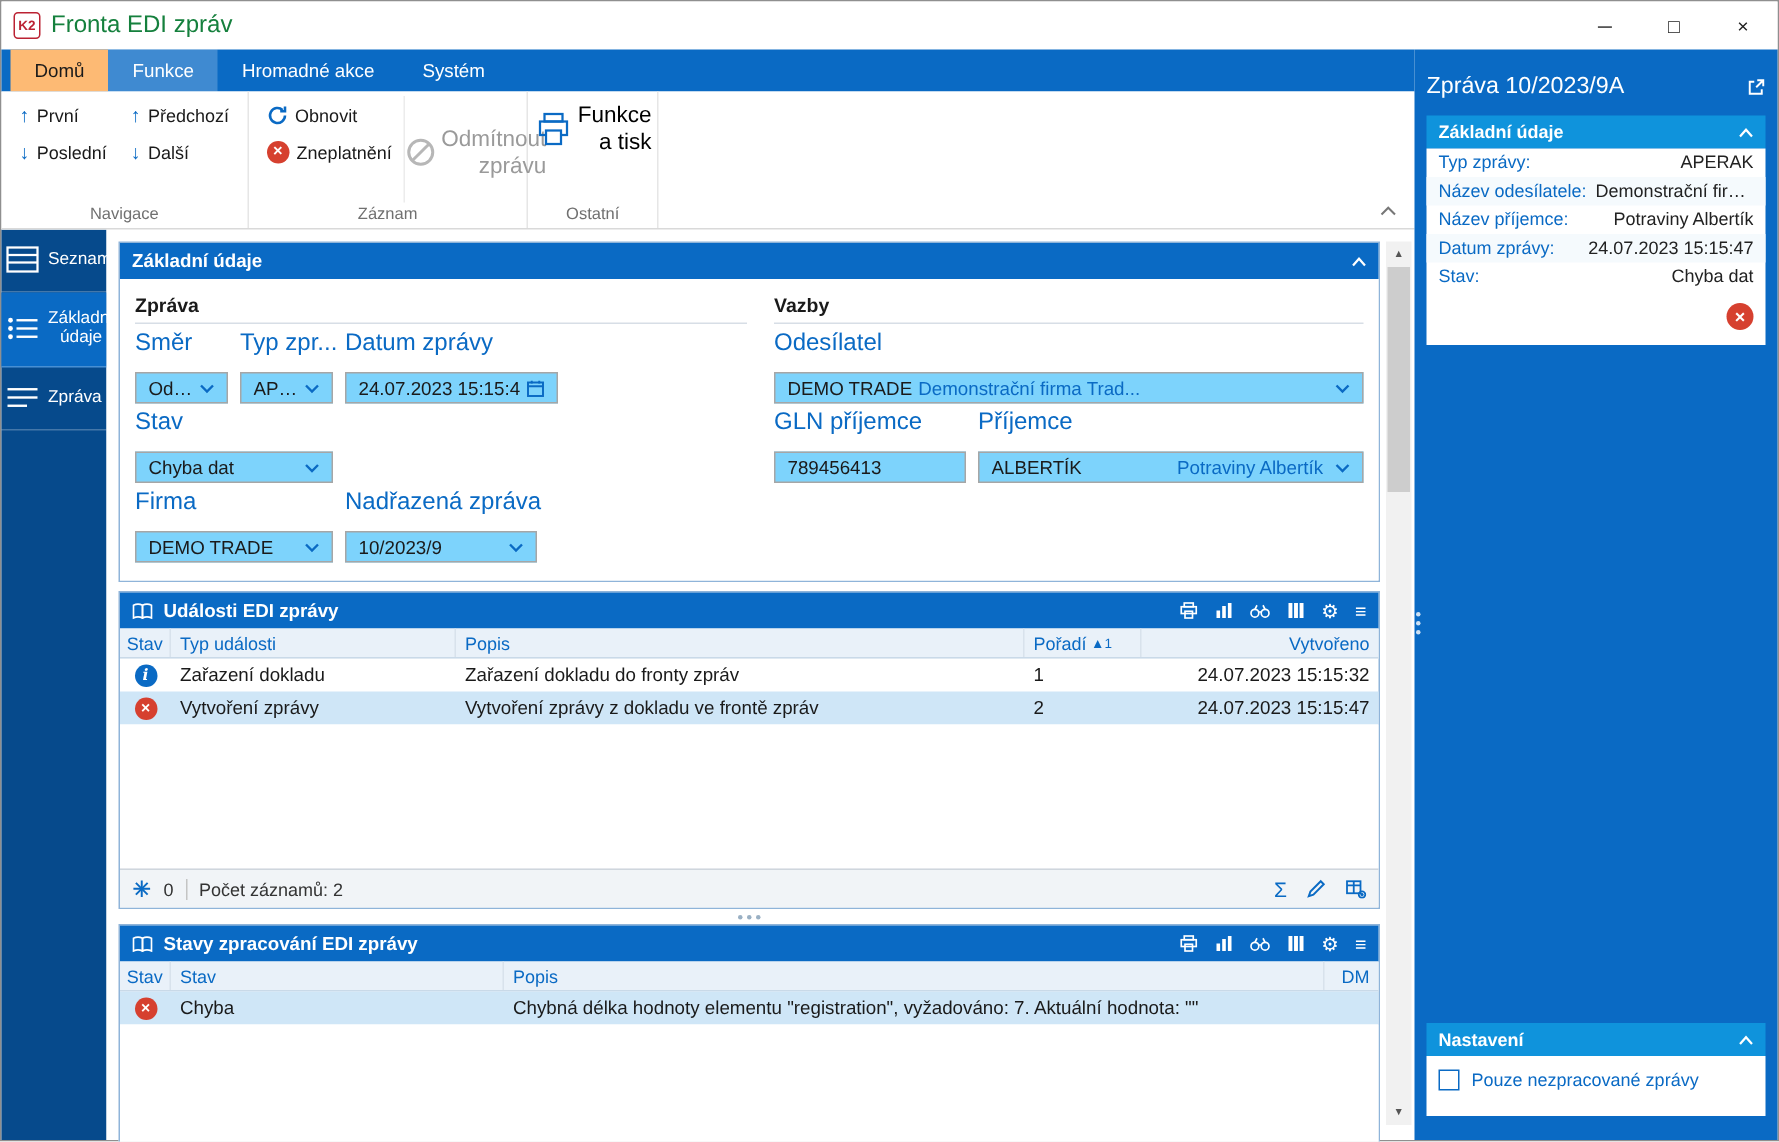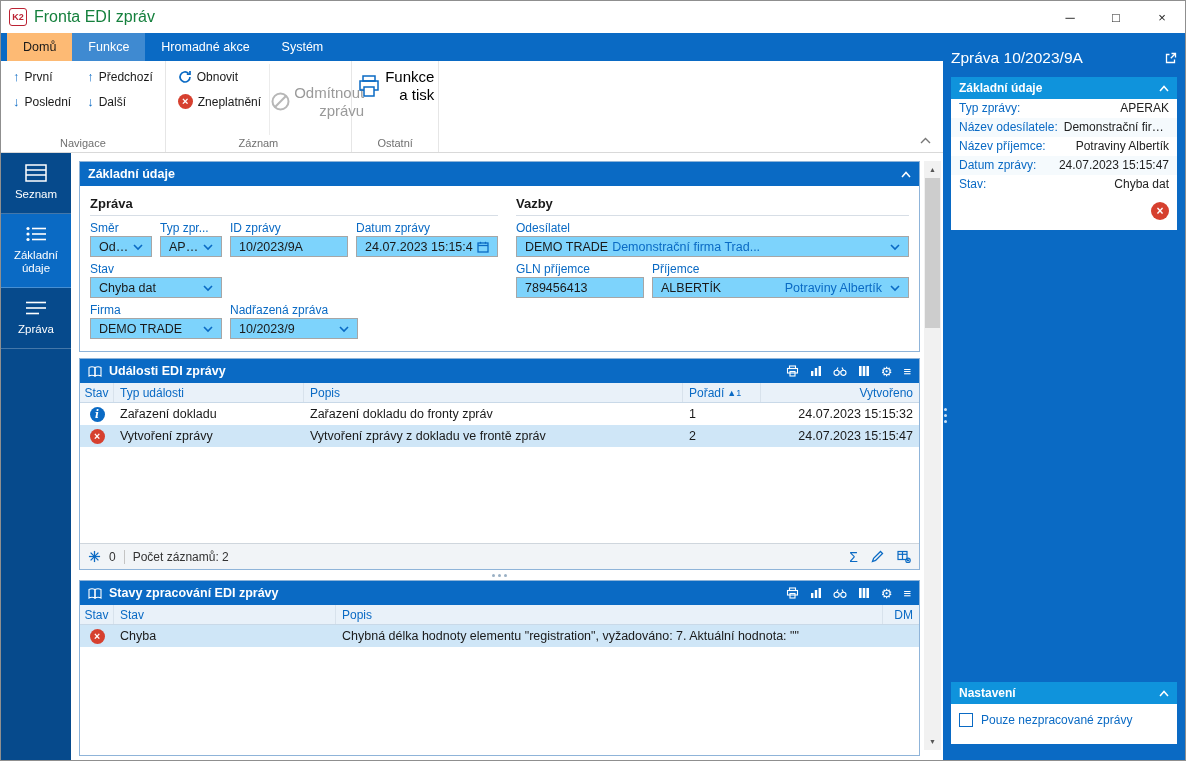--- a/index.html
+++ b/index.html
@@ -40,40 +40,40 @@
   .arr{color:var(--accent);font-weight:bold;font-size:13px;line-height:1}
   .rbtn-big{background:none;border:none;width:78px;display:flex;flex-direction:row;align-items:center;gap:3px;padding-top:4px;font-size:15px;line-height:1.2;text-align:right;cursor:default}
   .rbtn-big.sep{border-left:1px solid #ececec;align-self:stretch}
   .disabled{color:#9a9a9a}
   .ic-errcircle{width:15px;height:15px;border-radius:50%;background:var(--error);color:#fff;display:inline-flex;align-items:center;justify-content:center;font-size:11px;font-weight:bold;line-height:1;flex:0 0 auto}
   .ribbon-collapse{position:absolute;right:12px;bottom:8px;color:#777;cursor:default}
 
   
   .workspace{flex:1;display:flex;min-height:0}
   .sidebar{width:70px;flex:0 0 auto;background:var(--sidebar);display:flex;flex-direction:column;color:#fff}
-  .side-item{padding:11px 3px 12px;display:flex;flex-direction:column;align-items:center;gap:6px;font-size:11.5px;line-height:13px;text-align:center;border-bottom:1px solid rgba(255,255,255,.25);cursor:default}
+  .side-item{padding:11px 3px 12px;display:flex;align-items:center;gap:6px;font-size:11.5px;line-height:13px;text-align:center;border-bottom:1px solid rgba(255,255,255,.25);cursor:default}
   .side-item.active{background:var(--accent)}
 
   
   .contentwrap{flex:1;display:flex;min-width:0;padding:8px 2px 0 8px;background:#fff}
   .panels{flex:1;display:flex;flex-direction:column;min-width:0}
   .panel{border:1px solid #8fb4d9;display:flex;flex-direction:column;background:#fff}
   .panel-head{height:24px;flex:0 0 auto;background:var(--accent);color:#fff;display:flex;align-items:center;gap:7px;padding:0 8px;font-weight:bold;font-size:12.5px}
   .ph-icons{margin-left:auto;display:flex;gap:11px;align-items:center;font-weight:normal;font-size:13px}
   .ph-icons .txticon{font-size:13px;line-height:1;color:#fff}
   .chev{flex:0 0 auto}
 
   
   .bp-body{display:flex;gap:18px;padding:8px 10px 12px;background:#fff}
   .bp-col-left{width:408px;flex:0 0 auto}
   .bp-col-right{flex:1;min-width:0}
   .sect-title{font-weight:bold;font-size:13px;padding:2px 0 4px;border-bottom:1px solid #d7dee6;margin-bottom:4px}
   .fieldrow{display:flex;gap:8px;margin-top:6px}
   .field{display:flex;flex-direction:column;min-width:0}
-  .flabel{color:var(--accent);font-size:12px;line-height:13px;margin-bottom:1px;white-space:nowrap}
+  .flabel{color:var(--accent);font-size:16px;line-height:13px;margin-bottom:13px;white-space:nowrap}
   .fbox{height:21px;border:1px solid #a6a6a6;background:#7dd3fc;display:flex;align-items:center;gap:4px;padding:0 8px;font-size:12.5px;white-space:nowrap;overflow:hidden}
   .fbox .val{overflow:hidden;text-overflow:ellipsis}
   .fbox .combo,.fbox .cal{margin-left:auto;flex:0 0 auto;display:flex}
   .link{color:var(--accent);overflow:hidden;text-overflow:ellipsis;white-space:nowrap}
   .w62{width:62px}.w118{width:118px}.w142{width:142px}.w132{width:132px}.w128{width:128px}.grow{flex:1;min-width:0}
 
   
   .tbl-head{height:20px;flex:0 0 auto;display:flex;background:#e9f1f9;border-bottom:1px solid #c9d9e8;color:var(--accent);font-size:12px}
   .th{display:flex;align-items:center;gap:3px;padding:0 6px;border-right:1px solid #d8e2ec;height:100%}
   .tr{height:22px;flex:0 0 auto;display:flex;align-items:center;font-size:12.5px}
@@ -307,26 +307,20 @@
                       <span class="flabel">Typ zpr...</span>
                       <div class="fbox">
                         <span class="val">APERA</span>
                         <span class="combo">
                             <svg width="10" height="8" viewBox="0 0 10 8">
                               <polyline points="1,2 5,6 9,2" fill="none" stroke="#0a6ac4" stroke-width="1.6"></polyline>
                             </svg>
                           </span>
                       </div>
                     </div>
-                    <div class="field w118">
-                      <span class="flabel">ID zprávy</span>
-                      <div class="fbox">
-                        <span class="val">10/2023/9A</span>
-                      </div>
-                    </div>
                     <div class="field w142">
                       <span class="flabel">Datum zprávy</span>
                       <div class="fbox">
                         <span class="val">24.07.2023 15:15:4</span>
                         <span class="cal">
                             <svg width="12" height="12" viewBox="0 0 12 12">
                               <rect x="1" y="2" width="10" height="9" fill="none" stroke="#0a6ac4" stroke-width="1.3"></rect>
                               <line x1="1" y1="4.5" x2="11" y2="4.5" stroke="#0a6ac4" stroke-width="1.3"></line>
                               <line x1="3.5" y1="0.8" x2="3.5" y2="2.6" stroke="#0a6ac4" stroke-width="1.3"></line>
                               <line x1="8.5" y1="0.8" x2="8.5" y2="2.6" stroke="#0a6ac4" stroke-width="1.3"></line>

